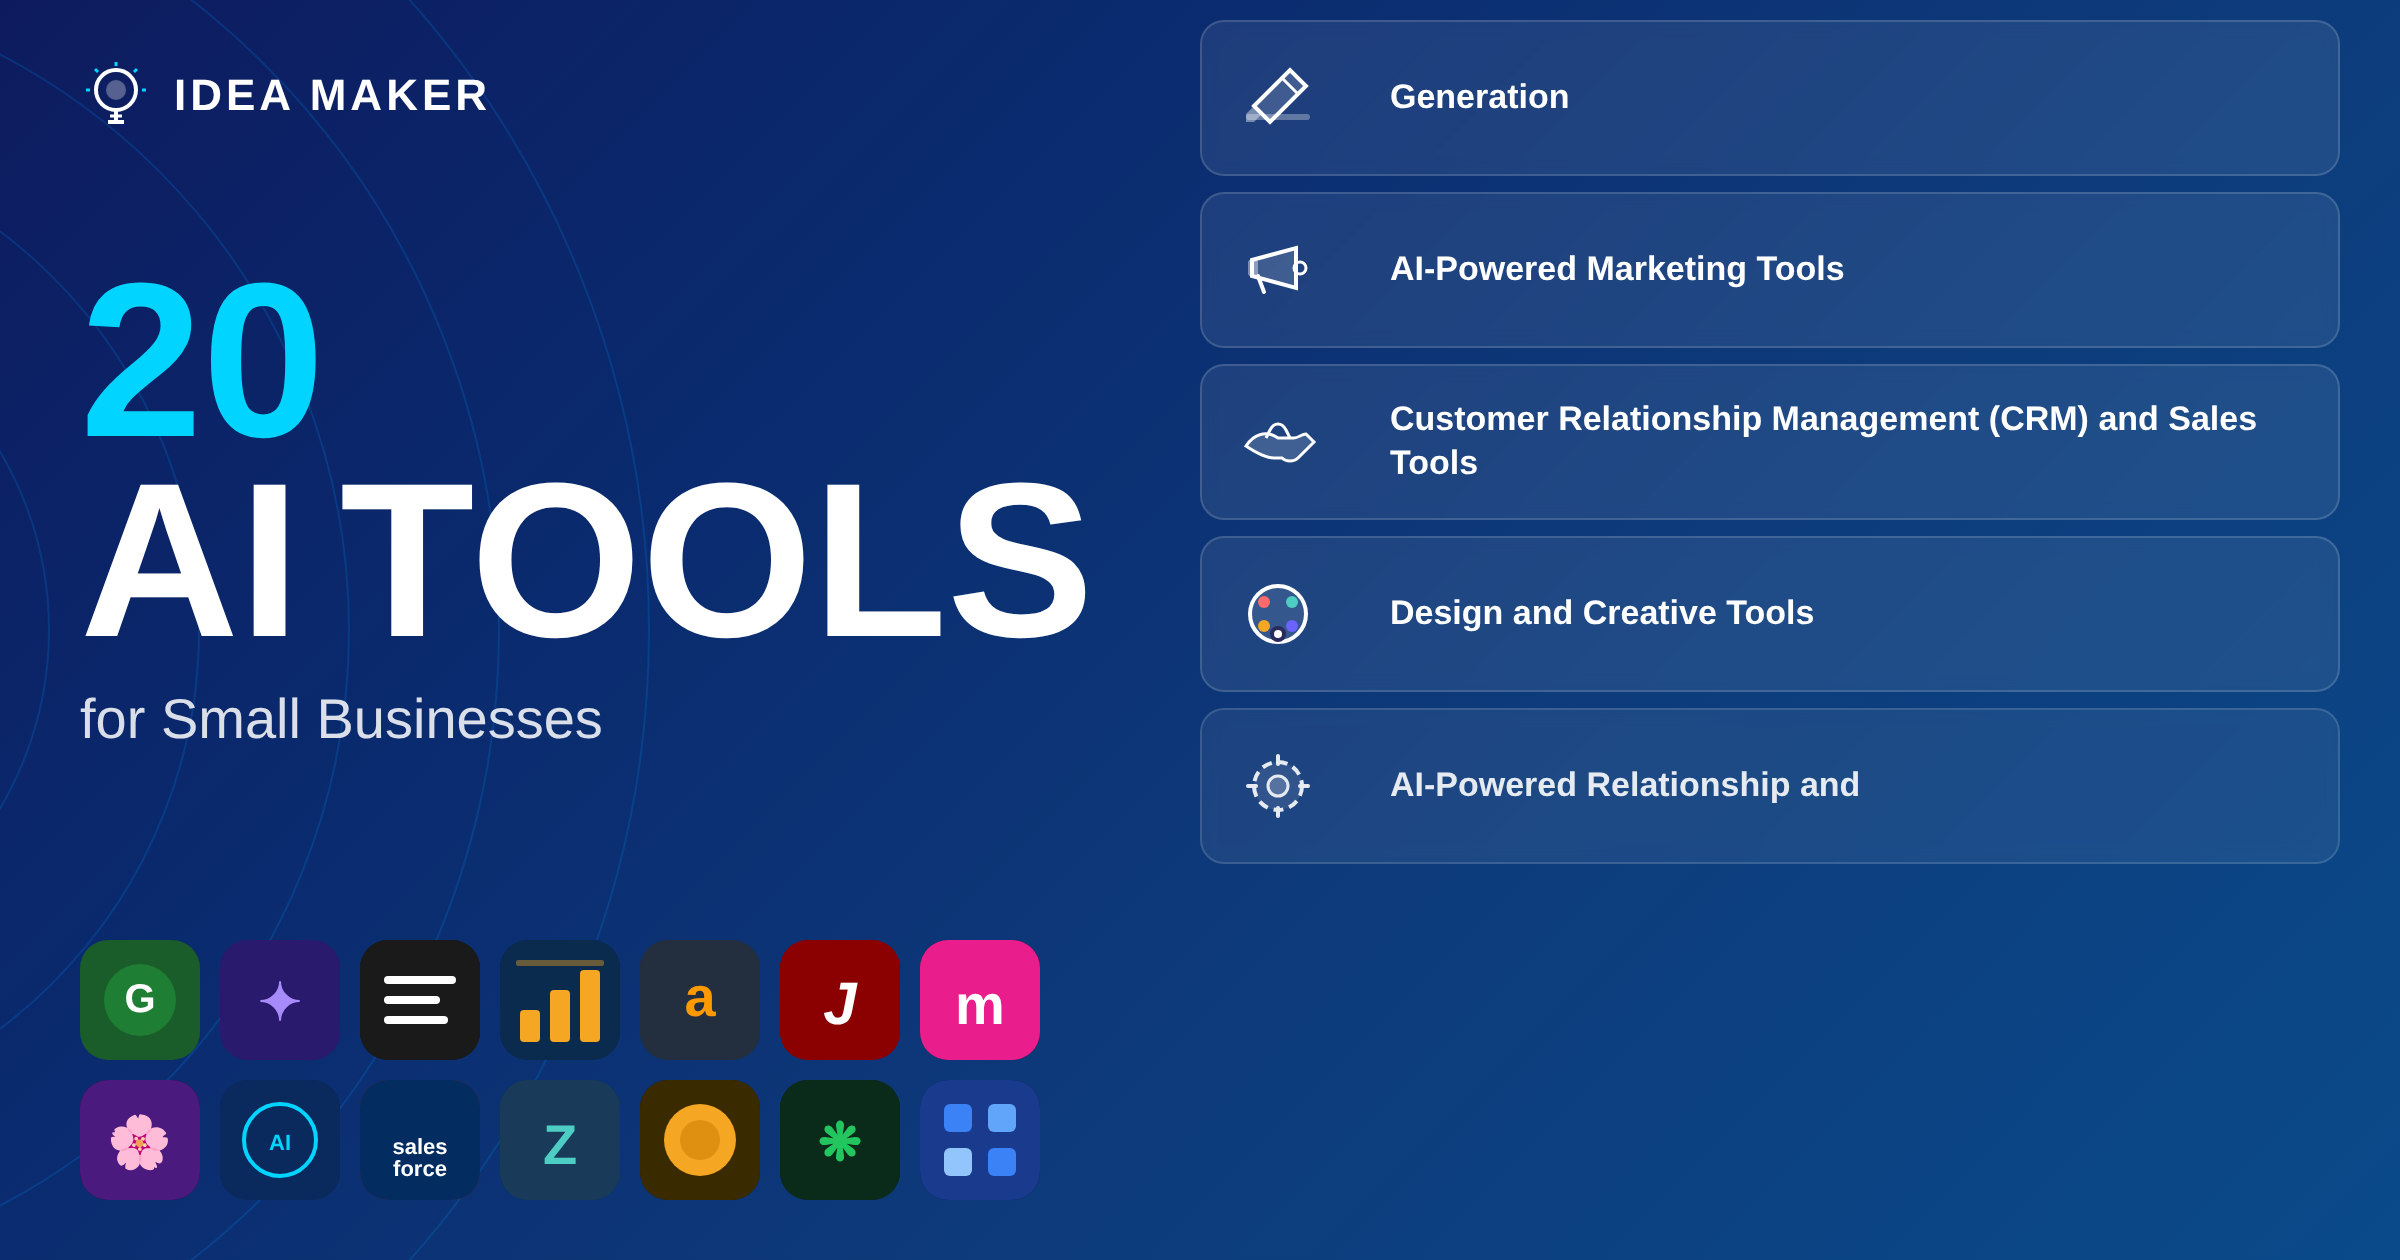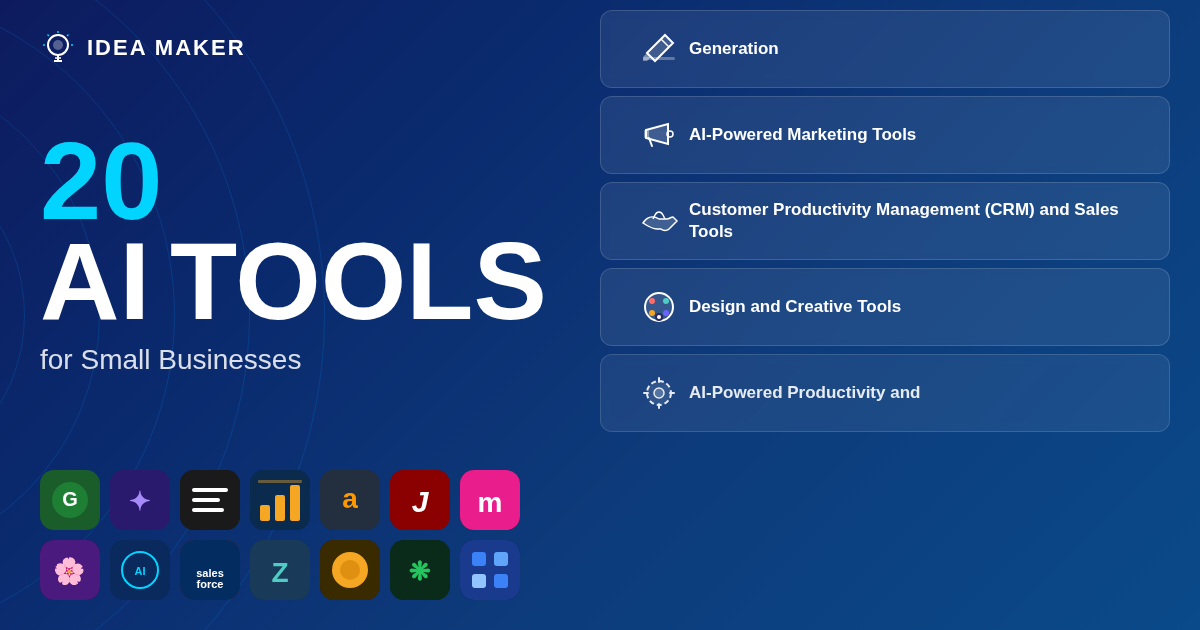--- a/index.html
+++ b/index.html
@@ -135,24 +135,24 @@
       flex-direction: column;
       gap: 8px;
       position: relative;
       z-index: 2;
     }
 
     .category-card {
       background: rgba(255,255,255,0.08);
       border: 1px solid rgba(255,255,255,0.15);
       border-radius: 12px;
-      padding: 16px 36px;
+      padding: 16px 16px;
       display: flex;
       align-items: center;
-      gap: 8px;
+      gap: 34px;
       backdrop-filter: blur(4px);
     }
 
     .category-card.partial {
       opacity: 0.9;
     }
 
     .card-icon {
       width: 44px;
       height: 44px;
@@ -364,21 +364,21 @@
       <span class="card-text">AI-Powered Marketing Tools</span>
     </div>
 
     <div class="category-card">
       <div class="card-icon">
         <svg width="40" height="40" viewBox="0 0 40 40" fill="none">
           <path d="M4 22 C8 16, 14 14, 20 18 L28 18 C30 18, 32 16, 34 16 L38 20 L30 28 C28 30, 24 30, 22 28 L18 28 C14 28, 10 26, 4 22Z" stroke="white" stroke-width="1.5" fill="rgba(255,255,255,0.15)"></path>
           <path d="M14 18 L16 14 C18 10, 22 10, 24 14 L26 18" stroke="white" stroke-width="1.5" fill="none"></path>
         </svg>
       </div>
-      <span class="card-text">Customer Productivity Management (CRM) and Sales Tools</span>
+      <span class="card-text">Customer Relationship Management (CRM) and Sales Tools</span>
     </div>
 
     <div class="category-card">
       <div class="card-icon">
         <svg width="38" height="38" viewBox="0 0 38 38" fill="none">
           <circle cx="19" cy="19" r="14" stroke="white" stroke-width="2" fill="rgba(255,255,255,0.1)"></circle>
           <circle cx="12" cy="13" r="3" fill="#ff6b6b"></circle>
           <circle cx="26" cy="13" r="3" fill="#4ecdc4"></circle>
           <circle cx="12" cy="25" r="3" fill="#f5a623"></circle>
           <circle cx="26" cy="25" r="3" fill="#6c63ff"></circle>
@@ -394,17 +394,17 @@
       <div class="card-icon">
         <svg width="38" height="38" viewBox="0 0 38 38" fill="none">
           <circle cx="19" cy="19" r="12" stroke="white" stroke-width="2" fill="rgba(255,255,255,0.1)" stroke-dasharray="5 3"></circle>
           <circle cx="19" cy="19" r="5" stroke="white" stroke-width="1.5" fill="rgba(255,255,255,0.2)"></circle>
           <line x1="19" y1="4" x2="19" y2="8" stroke="white" stroke-width="2" stroke-linecap="round"></line>
           <line x1="19" y1="30" x2="19" y2="34" stroke="white" stroke-width="2" stroke-linecap="round"></line>
           <line x1="4" y1="19" x2="8" y2="19" stroke="white" stroke-width="2" stroke-linecap="round"></line>
           <line x1="30" y1="19" x2="34" y2="19" stroke="white" stroke-width="2" stroke-linecap="round"></line>
         </svg>
       </div>
-      <span class="card-text">AI-Powered Productivity and</span>
+      <span class="card-text">AI-Powered Relationship and</span>
     </div>
 
   </div>
 </div>
 
 </body></html>

